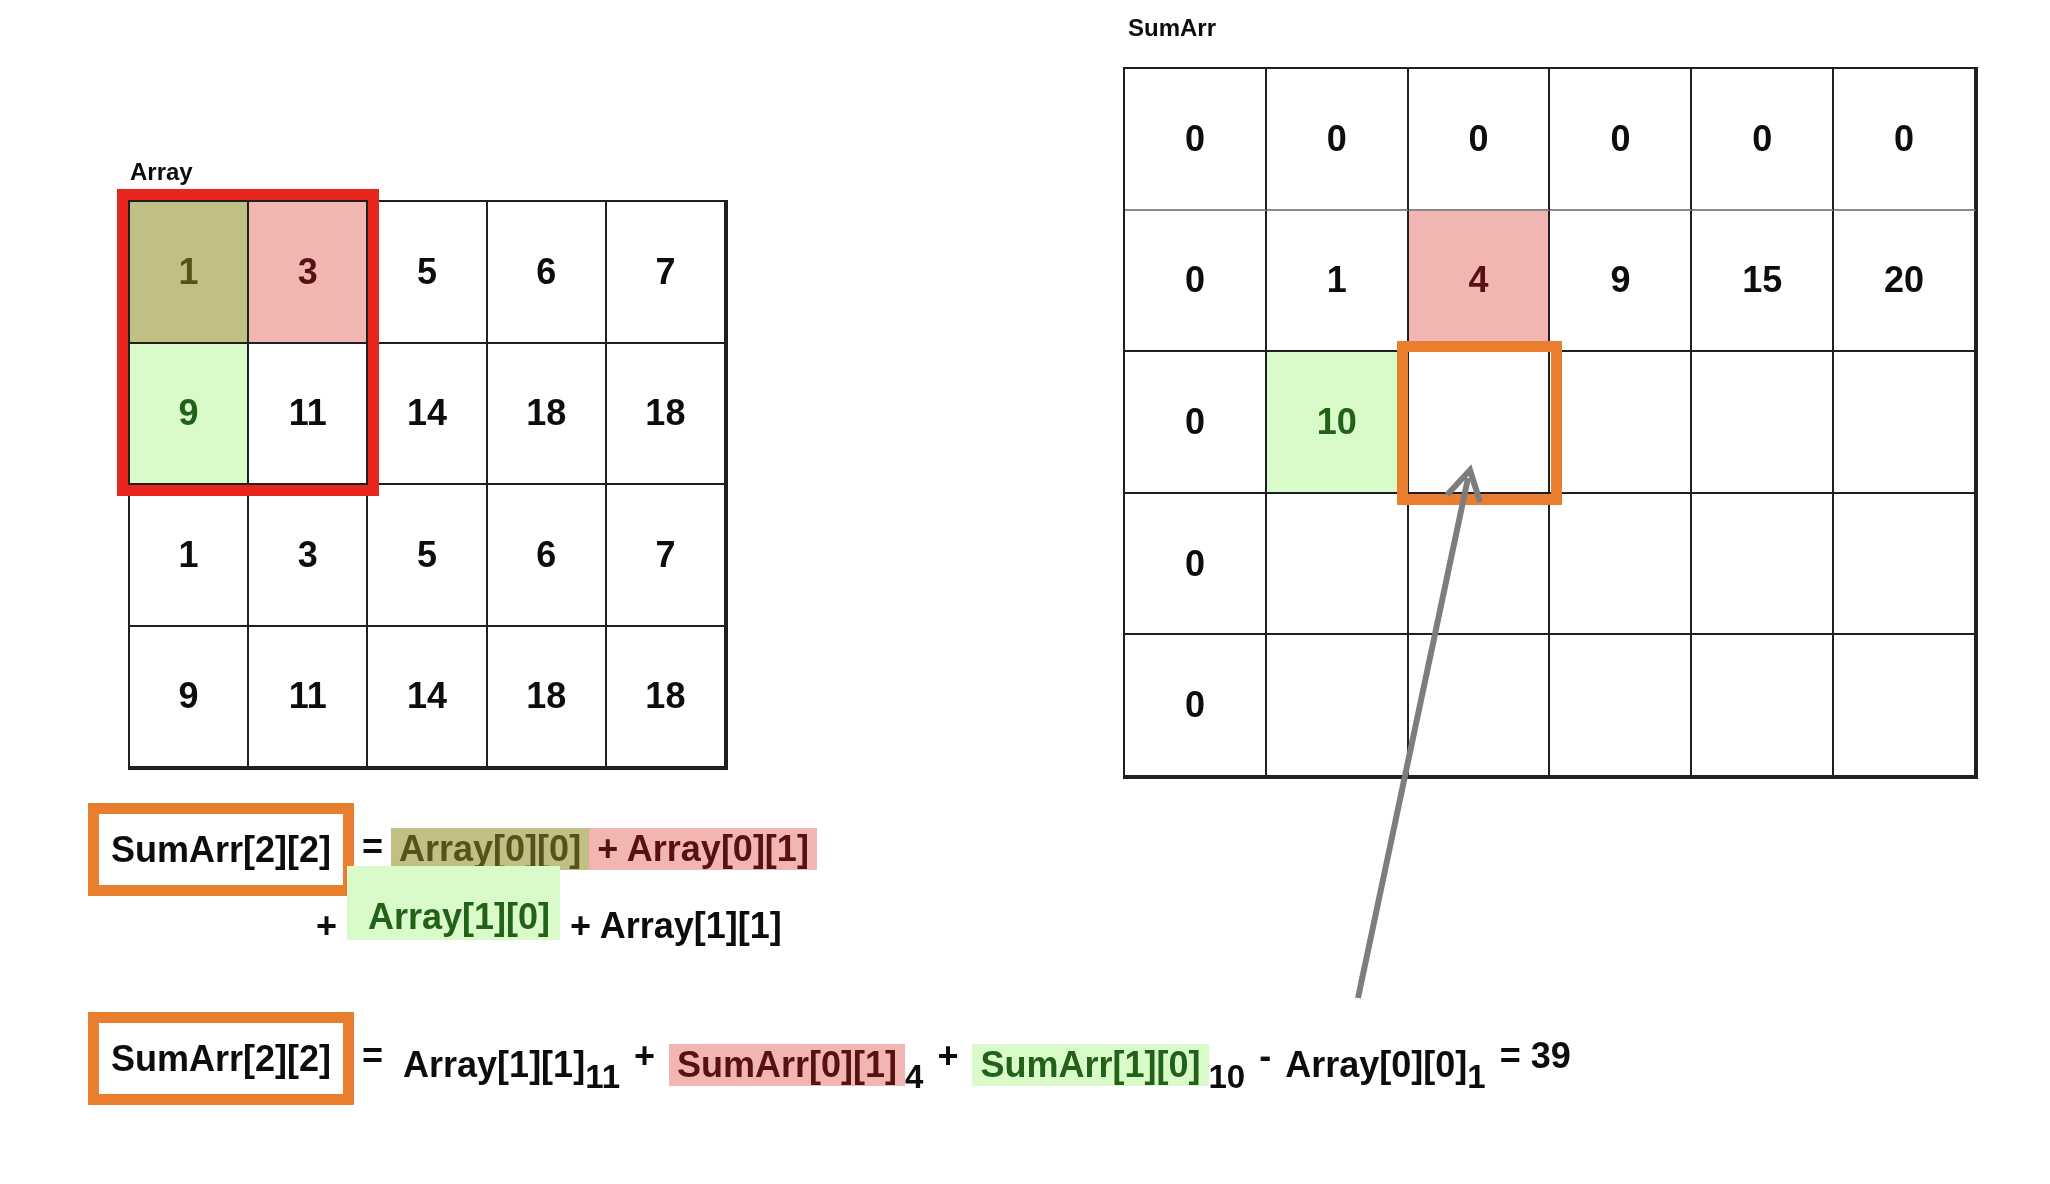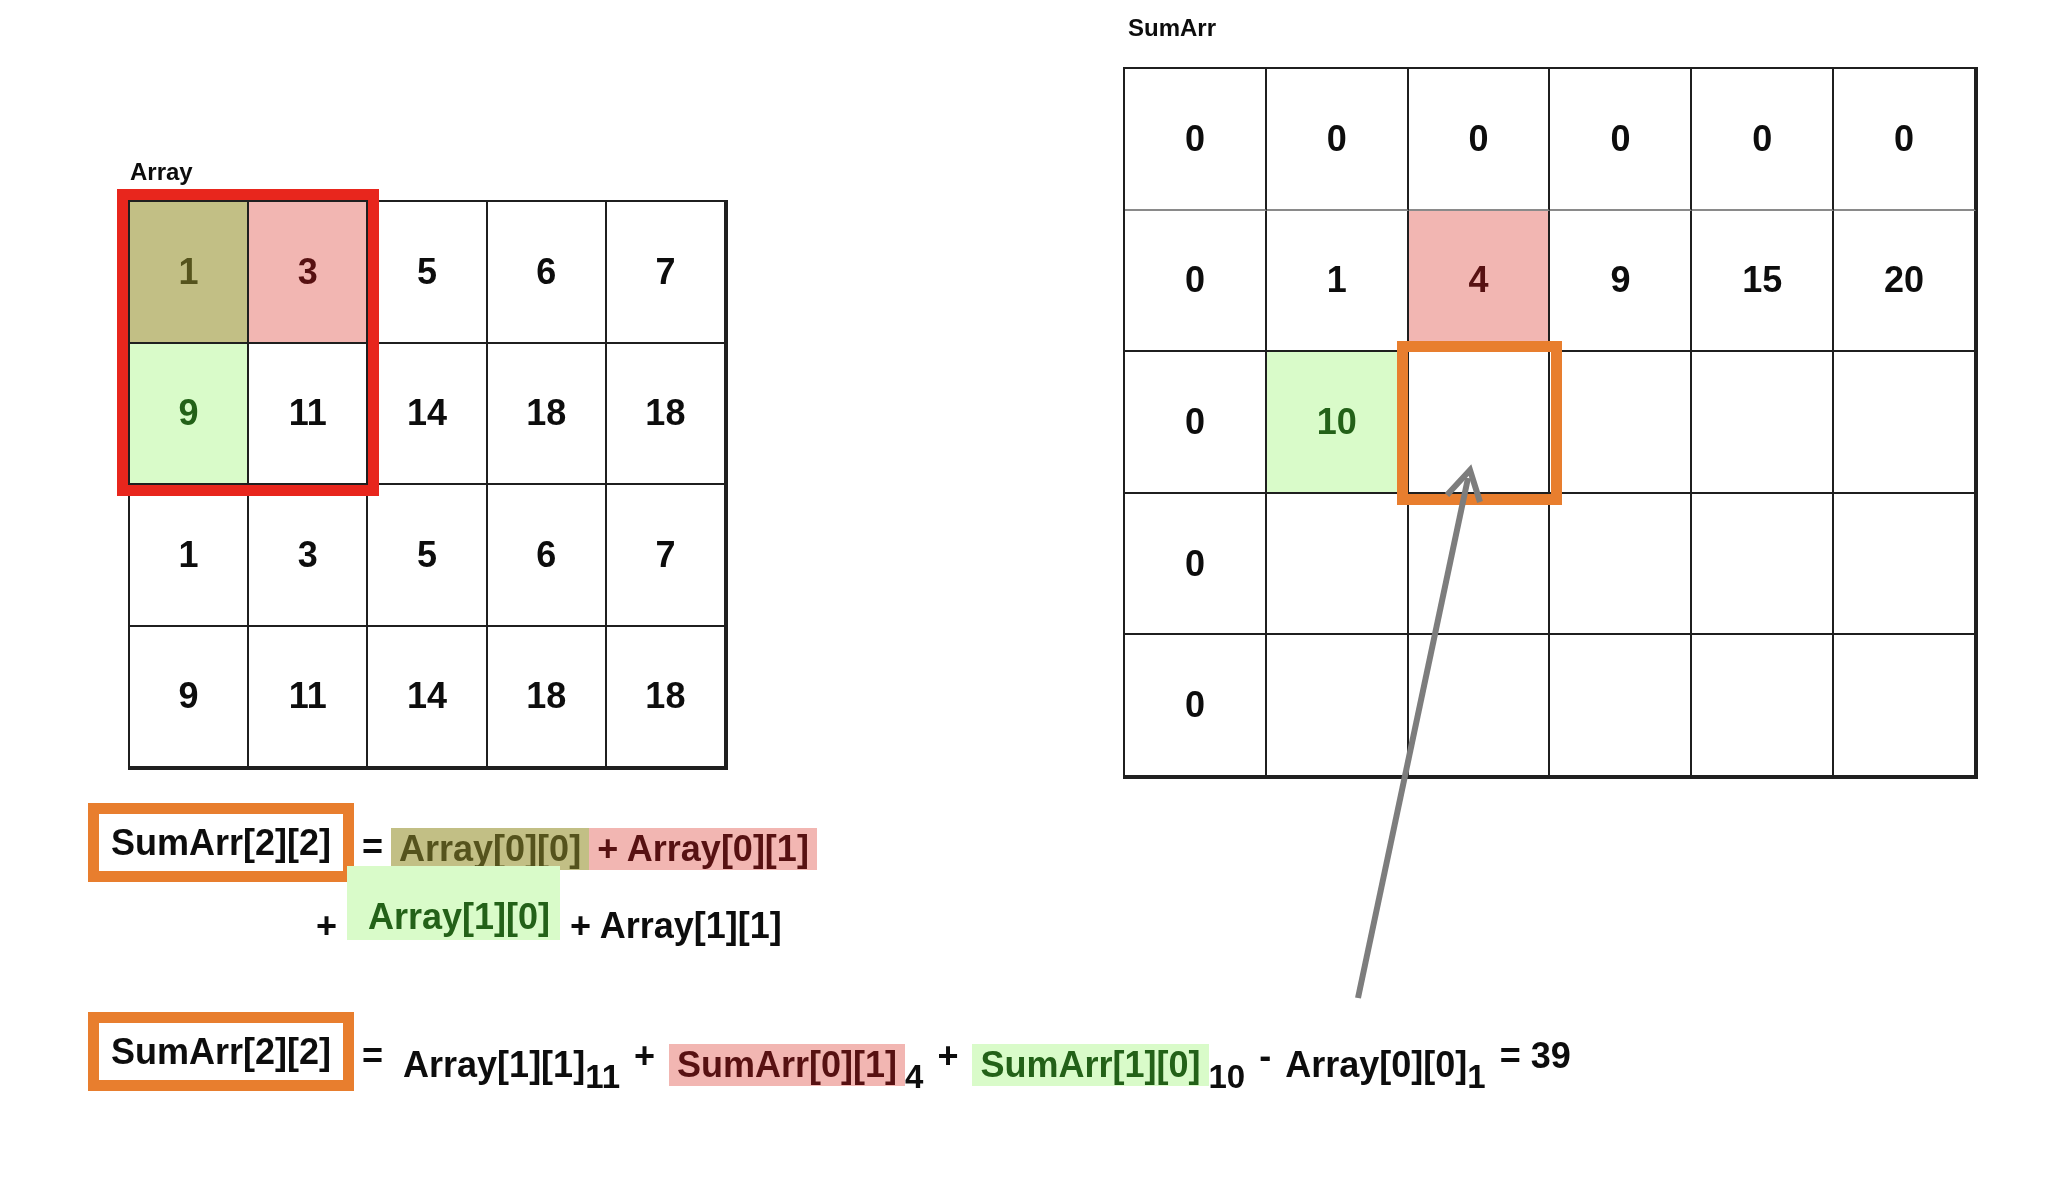--- a/index.html
+++ b/index.html
@@ -14,21 +14,21 @@
   .cell.olive{background:var(--olive-bg);color:var(--olive-text);}
   .cell.pink{background:var(--pink-bg);color:var(--pink-text);}
   .cell.green{background:var(--green-bg);color:var(--green-text);}
   .cell.gray-bottom{border-bottom-color:var(--gray-line);}
   .overlay{position:absolute;box-sizing:border-box;pointer-events:none;background:transparent;}
   .overlay.red{border:11px solid var(--red);}
   .overlay.orange{border:11px solid var(--orange);}
   .arrow-svg{position:absolute;left:0;top:0;pointer-events:none;}
 
   .frow{position:absolute;display:flex;align-items:flex-start;font-size:36px;font-weight:bold;white-space:nowrap;}
-  .lhs-box{display:inline-flex;align-items:center;justify-content:center;height:79px;
+  .lhs-box{display:inline-flex;align-items:center;justify-content:center;height:93px;
            border:11px solid var(--orange);box-sizing:border-box;padding:0 12px;background:#fff;margin-right:8px;}
   .op{display:inline-block;margin-top:22px;line-height:44px;}
   .hl{display:inline-flex;align-items:center;height:42px;padding:0 8px;line-height:42px;}
   .olivehl{background:var(--olive-bg);color:var(--olive-text);}
   .pinkhl{background:var(--pink-bg);color:var(--pink-text);}
   .greenhl{background:var(--green-bg);color:var(--green-text);}
   .green-block{display:inline-flex;align-items:flex-end;justify-content:center;height:72px;
                padding:0 10px 2px 21px;background:var(--green-bg);color:var(--green-text);}
   .mt25{margin-top:25px;}
   .mt38{margin-top:38px;}

